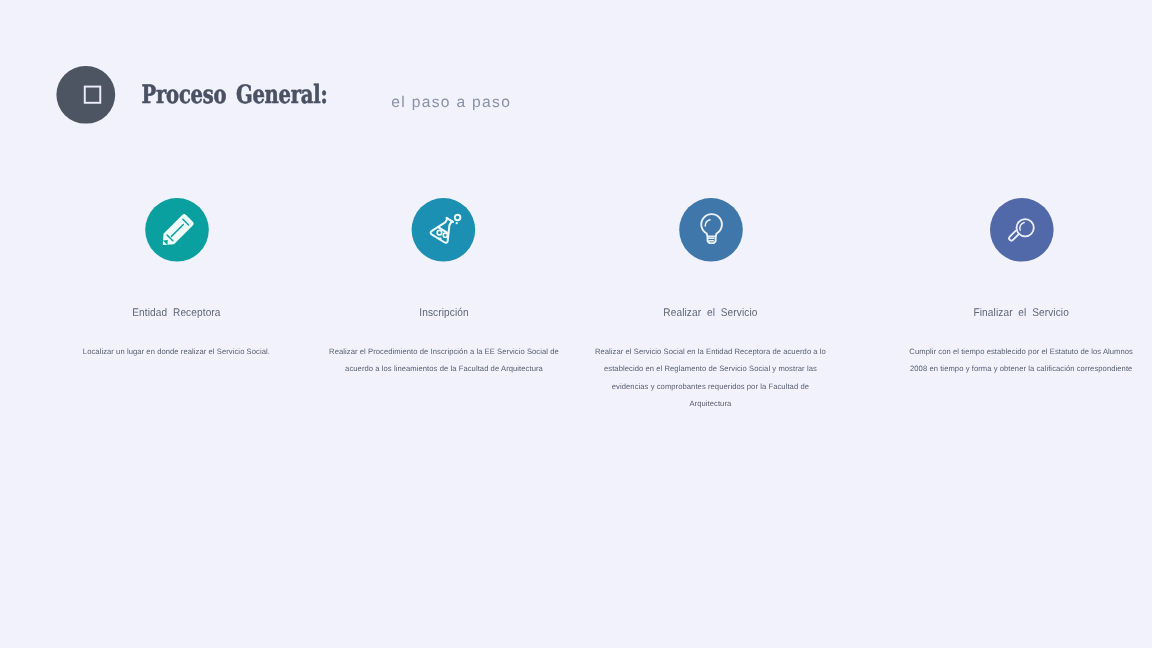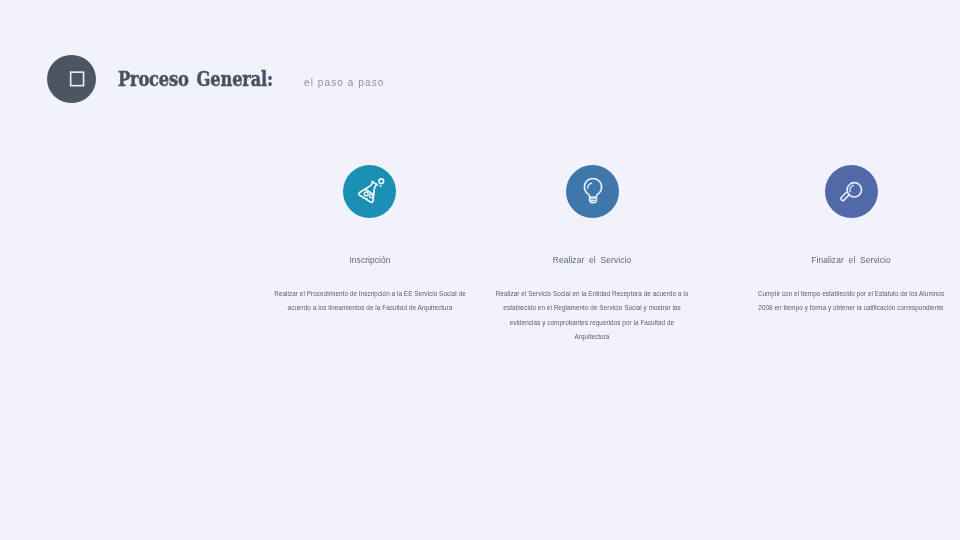--- a/index.html
+++ b/index.html
@@ -14,21 +14,21 @@
   
   .logo-circle{position:absolute;left:47.2px;top:54.7px;width:48.6px;height:48.2px;border-radius:50%;
      background:#4d5563;}
   .logo-square{position:absolute;left:69px;top:70px;display:block;}
 
   .title{position:absolute;left:117.8px;top:67.5px;font-family:"DejaVu Serif Condensed","DejaVu Serif",serif;
      font-weight:bold;font-size:21px;color:#495163;white-space:nowrap;line-height:1;
      word-spacing:3px;letter-spacing:-0.25px;
      -webkit-text-stroke:0.45px #495163;
      transform:scaleX(0.863);transform-origin:left top;}
-  .subtitle{position:absolute;left:264px;top:77.5px;font-size:10px;color:#8a90a6;
+  .subtitle{position:absolute;left:286px;top:77.5px;font-size:13px;color:#8a90a6;
      letter-spacing:1.1px;white-space:nowrap;line-height:1;padding-left:40px;}
 
   
   .col{position:absolute;top:165px;width:222px;text-align:center;}
   .circle{width:53px;height:53px;border-radius:50%;margin:0 auto;position:relative;}
   .circle svg{position:absolute;left:0;top:0;display:block;}
   .step-title{position:absolute;left:0;right:0;top:90.5px;font-size:9.3px;color:#5e6578;
      letter-spacing:0.1px;word-spacing:2.6px;line-height:1;white-space:nowrap;
      transform:scaleX(0.905);transform-origin:center center;}
   .step-body{position:absolute;left:11px;width:200px;top:122.2px;font-size:6.45px;color:#555c70;
@@ -45,20 +45,37 @@
 
 <div class="slide">
 
   <div class="logo-circle"></div>
   <svg class="logo-square" width="18" height="18" viewBox="0 0 18 18">
       <rect x="1.65" y="2.15" width="12.9" height="13.5" fill="none" stroke="#eceffb" stroke-width="1.6"></rect>
     </svg>
   <div class="title">Proceso General:</div>
   <div class="subtitle">el paso a paso</div>
 
+  <div class="col" style="left:36.3px">
+    <div class="circle" style="background-color: rgb(10, 160, 160);">
+      <svg width="53" height="53" viewBox="0 0 53 53">
+        <g transform="translate(-1.2 2.0) rotate(45 27.2 25.9) scale(0.92) translate(2.35 2.25)">
+          <path d="M22.6 9.2 h9.2 a2.1 2.1 0 0 1 2.1 2.1 v24.0 a0.6 0.6 0 0 1 -0.12 0.36 l-6.18 7.2 a0.6 0.6 0 0 1 -0.9 0 l-6.18 -7.2 a0.6 0.6 0 0 1 -0.12 -0.36 v-24.0 a2.1 2.1 0 0 1 2.1 -2.1 z" fill="#effcfa"></path>
+          <g stroke="#0ca2a2" stroke-width="1.35" fill="none" stroke-linecap="round">
+            <line x1="23.5" y1="13.9" x2="30.9" y2="13.9"></line>
+            <line x1="27.2" y1="17.0" x2="27.2" y2="32.2"></line>
+            <line x1="23.5" y1="34.2" x2="30.9" y2="34.2"></line>
+          </g>
+          <path d="M27.2 36.9 l-2.9 3.4 h5.8 z" fill="#0ca2a2"></path>
+        </g>
+      </svg>
+    </div>
+    <div class="step-title">Entidad Receptora</div>
+    <div class="step-body">Localizar un lugar en donde realizar el Servicio Social.</div>
+  </div>
 
   <div class="col" style="left:481px">
     <div class="circle" style="background-color: rgb(64, 119, 170);">
       <svg width="53" height="53" viewBox="0 0 53 53">
         <g fill="none" stroke="#e8f0fb" stroke-width="1.6" stroke-linecap="round" stroke-linejoin="round">
           <path d="M22.9 29.6 A8.6 8.6 0 1 1 31.1 29.6 L30.6 31.4 a0.8 0.8 0 0 1 -0.78 0.6 h-5.64 a0.8 0.8 0 0 1 -0.78 -0.6 z"></path>
           <path d="M23.6 32.0 v3.6 a0.9 0.9 0 0 0 0.25 0.62 l1.1 1.1 a0.9 0.9 0 0 0 0.63 0.26 h2.84 a0.9 0.9 0 0 0 0.63 -0.26 l1.1 -1.1 a0.9 0.9 0 0 0 0.25 -0.62 v-3.6"></path>
           <path d="M24.4 33.6 h4.4" stroke-width="1.3"></path>
           <path d="M24.8 35.6 h3.6" stroke-width="1.3"></path>
           <path d="M21.7 23.4 a5.3 5.3 0 0 1 4.0 -5.2" stroke-width="1.25"></path>

